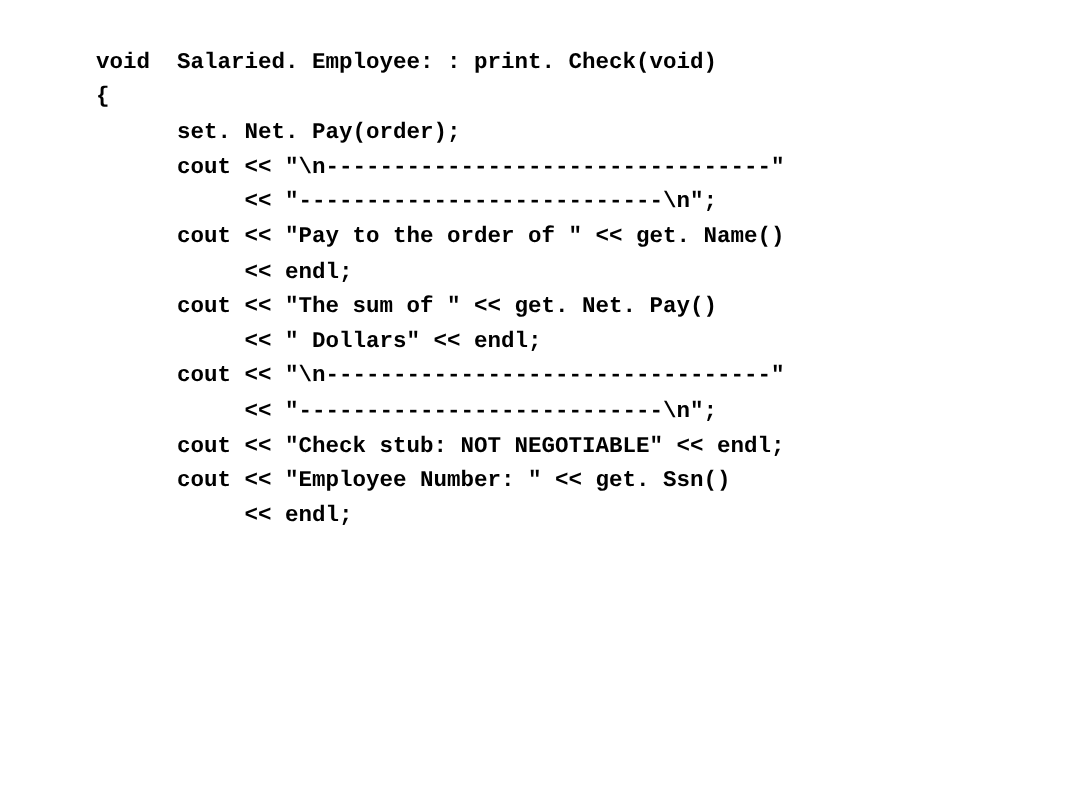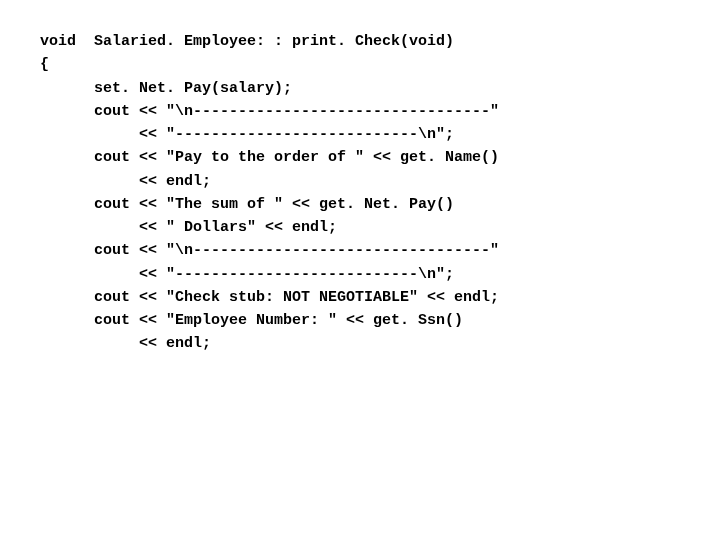--- a/index.html
+++ b/index.html
@@ -5,29 +5,29 @@
     body {
       margin: 0;
       padding: 30px 40px;
       background: #ffffff;
       font-family: "Courier New", Courier, monospace;
       font-size: 15px;
       font-weight: bold;
       color: #000;
       line-height: 1.55;
     }
-    .line { white-space: pre; }
+    .line { white-space: pre; margin-left: 24px; }
   </style>
 </head>
 <body>
 
 <div>
   <div class="line">void  Salaried. Employee: : print. Check(void)</div>
   <div class="line">{</div>
-  <div class="line">      set. Net. Pay(salary);</div>
+  <div class="line">      set. Net. Pay(order);</div>
   <div class="line"></div>
   <div class="line">      cout &lt;&lt; "\n---------------------------------"</div>
   <div class="line">           &lt;&lt; "---------------------------\n";</div>
   <div class="line">      cout &lt;&lt; "Pay to the order of " &lt;&lt; get. Name()</div>
   <div class="line">           &lt;&lt; endl;</div>
   <div class="line">      cout &lt;&lt; "The sum of " &lt;&lt; get. Net. Pay()</div>
   <div class="line">           &lt;&lt; " Dollars" &lt;&lt; endl;</div>
   <div class="line">      cout &lt;&lt; "\n---------------------------------"</div>
   <div class="line">           &lt;&lt; "---------------------------\n";</div>
   <div class="line">      cout &lt;&lt; "Check stub: NOT NEGOTIABLE" &lt;&lt; endl;</div>

